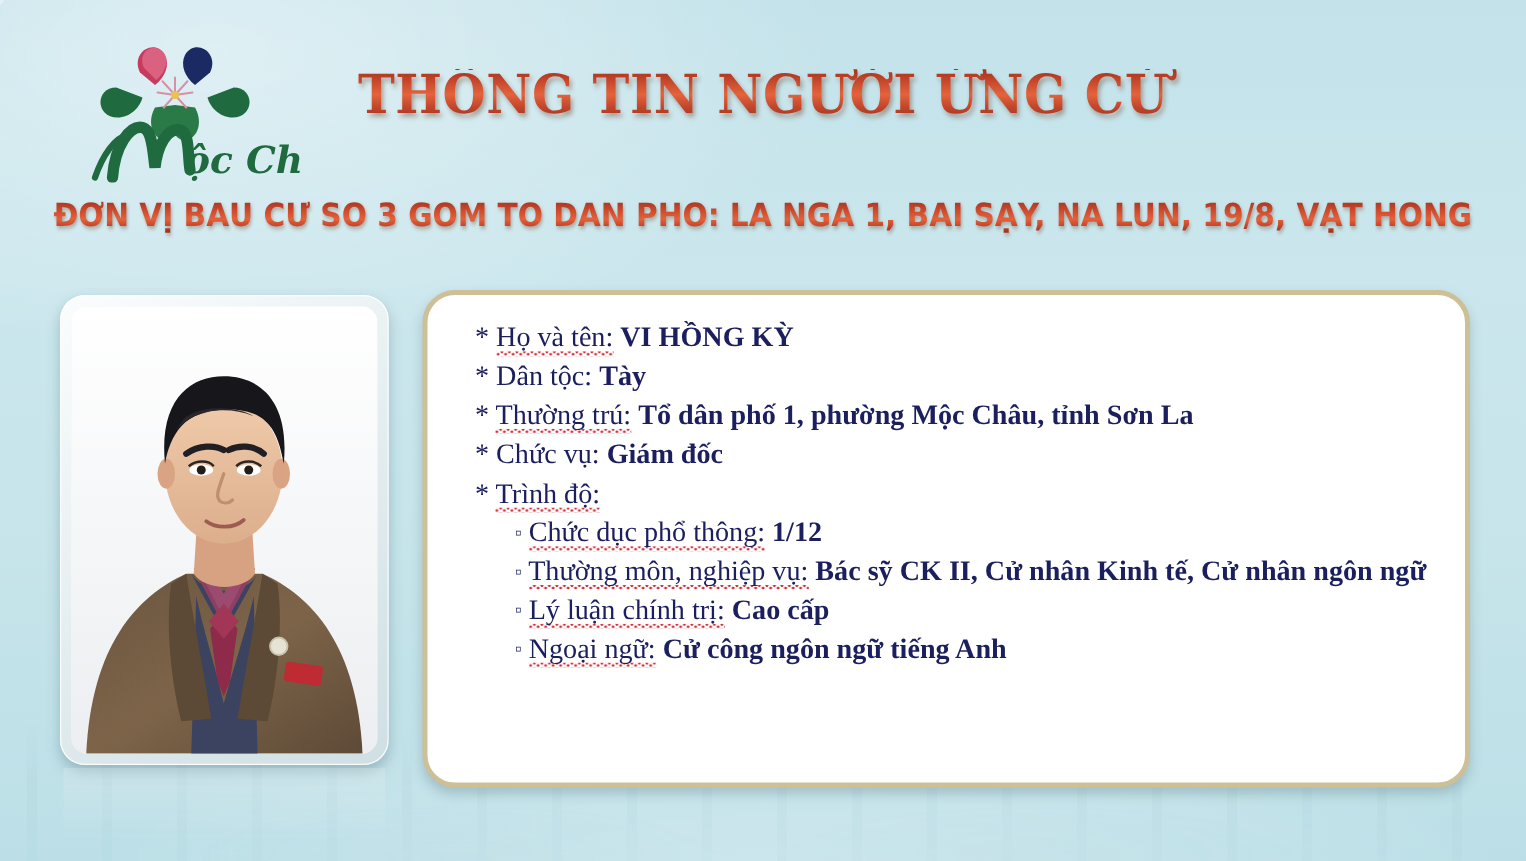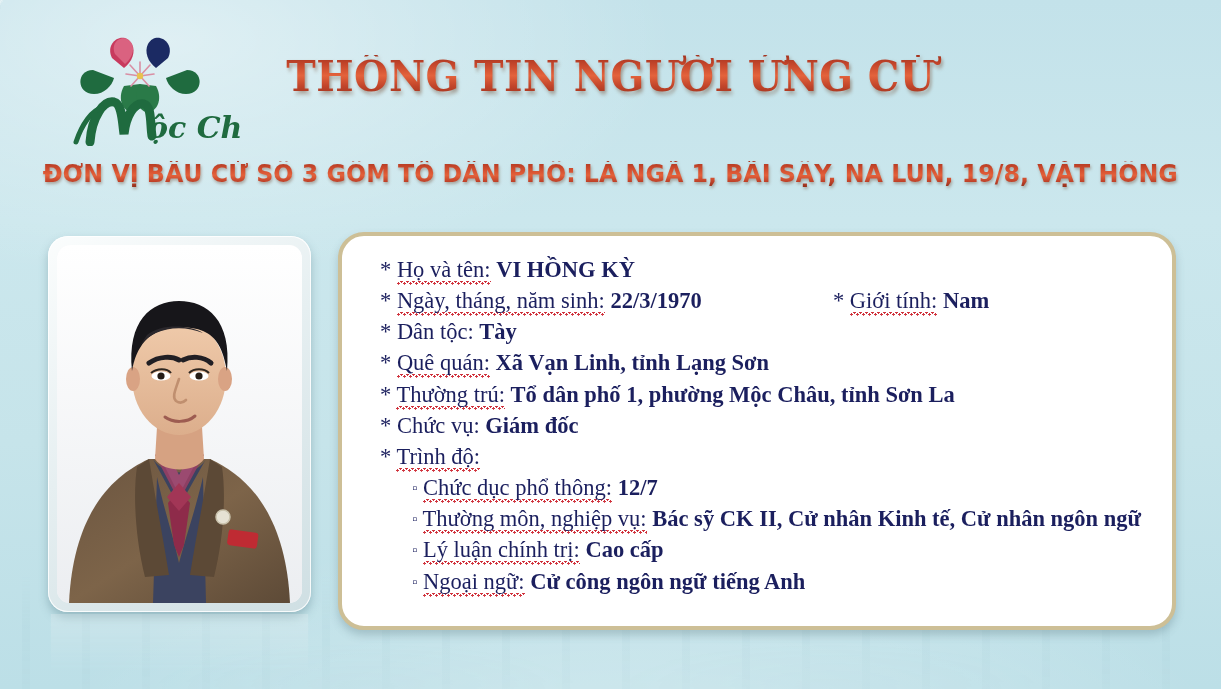--- a/index.html
+++ b/index.html
@@ -234,41 +234,27 @@
 
   <div class="card">
     <div class="card-inner">
 
       <div class="line">
         <span class="star">*</span>
         <span class="lbl sp">Họ và tên:</span>
         <span class="val">VI HỒNG KỲ</span>
       </div>
 
-      <div class="line">
-        <span class="star">*</span>
-        <span class="lbl sp">Ngày, tháng, năm sinh:</span>
-        <span class="val">22/3/1970</span>
-        <span class="gap"></span>
-        <span class="star">*</span>
-        <span class="lbl sp">Giới tính:</span>
-        <span class="val">Nam</span>
-      </div>
 
       <div class="line">
         <span class="star">*</span>
         <span class="lbl">Dân tộc:</span>
         <span class="val">Tày</span>
       </div>
 
-      <div class="line">
-        <span class="star">*</span>
-        <span class="lbl sp">Quê quán:</span>
-        <span class="val">Xã Vạn Linh, tỉnh Lạng Sơn</span>
-      </div>
 
       <div class="line">
         <span class="star">*</span>
         <span class="lbl sp">Thường trú:</span>
         <span class="val">Tổ dân phố 1, phường Mộc Châu, tỉnh Sơn La</span>
       </div>
 
       <div class="line">
         <span class="star">*</span>
         <span class="lbl">Chức vụ:</span>
@@ -277,21 +263,21 @@
 
 
       <div class="line">
         <span class="star">*</span>
         <span class="lbl sp">Trình độ:</span>
       </div>
 
       <div class="line sub">
         <span class="sq">▫</span>
         <span class="lbl sp">Chức dục phổ thông:</span>
-        <span class="val">12/7</span>
+        <span class="val">1/12</span>
       </div>
 
       <div class="line sub">
         <span class="sq">▫</span>
         <span class="lbl sp">Thường môn, nghiệp vụ:</span>
         <span class="val">Bác sỹ CK II, Cử nhân Kinh tế, Cử nhân ngôn ngữ</span>
       </div>
 
       <div class="line sub">
         <span class="sq">▫</span>

